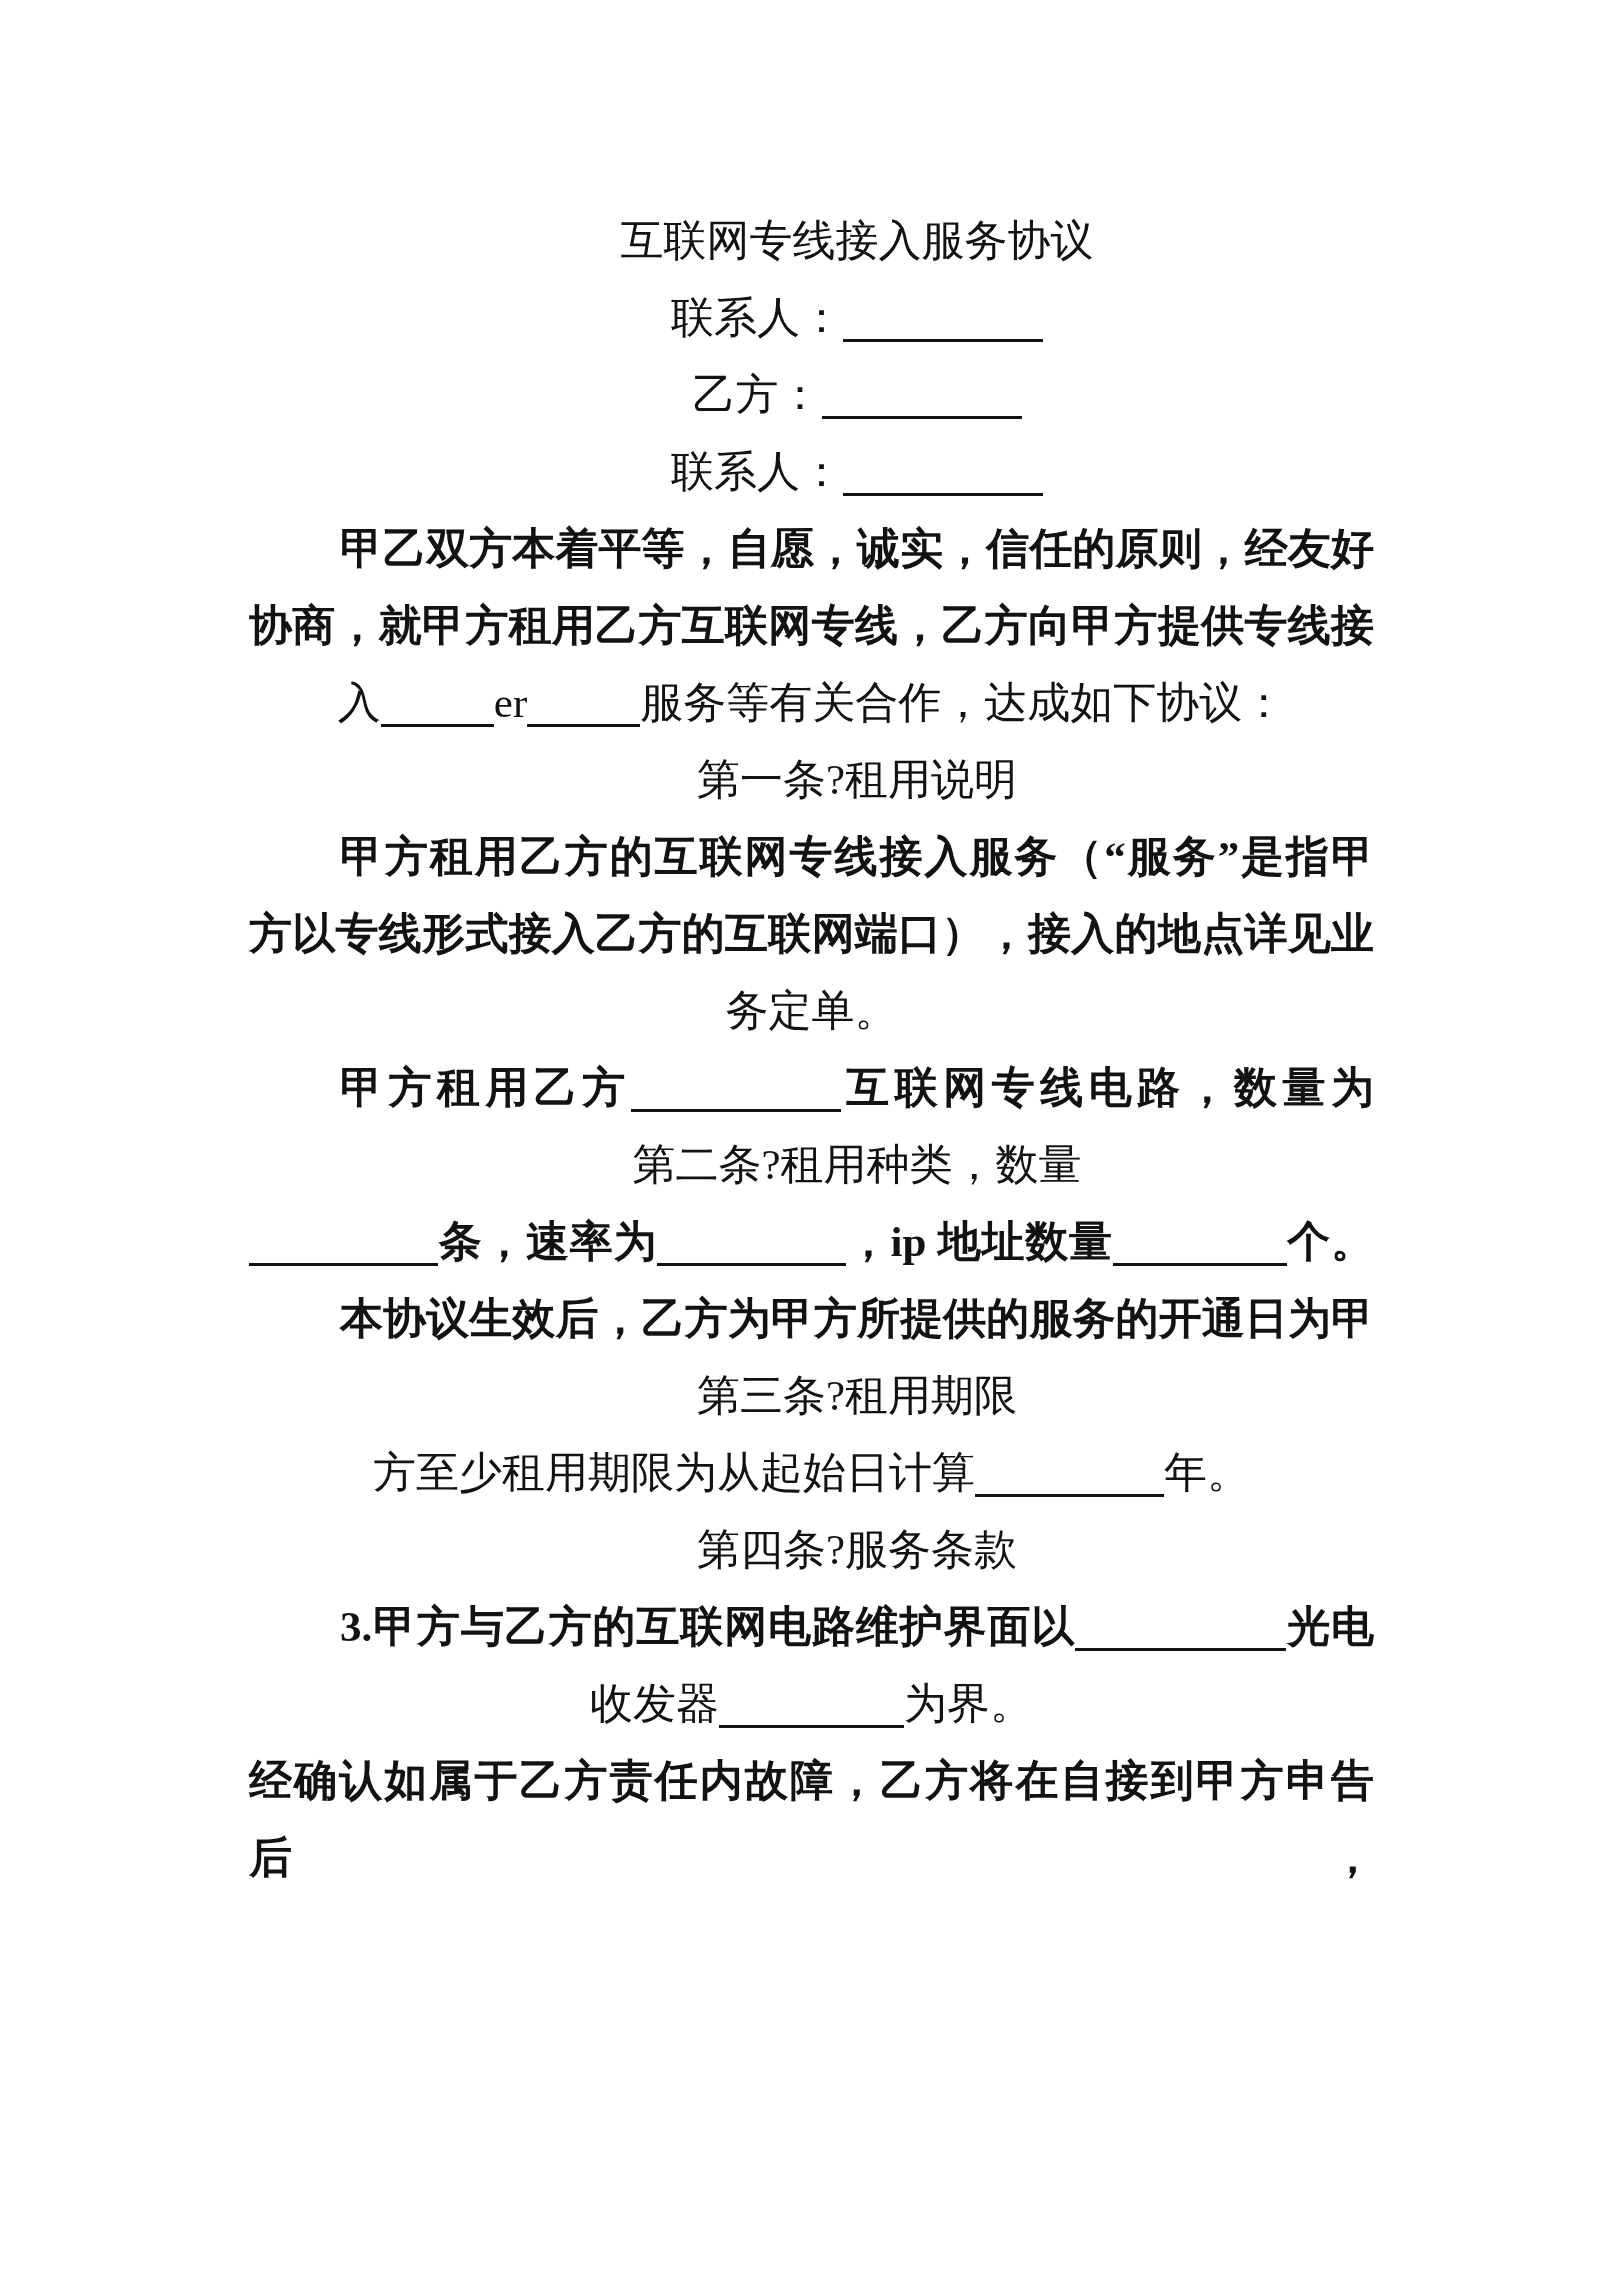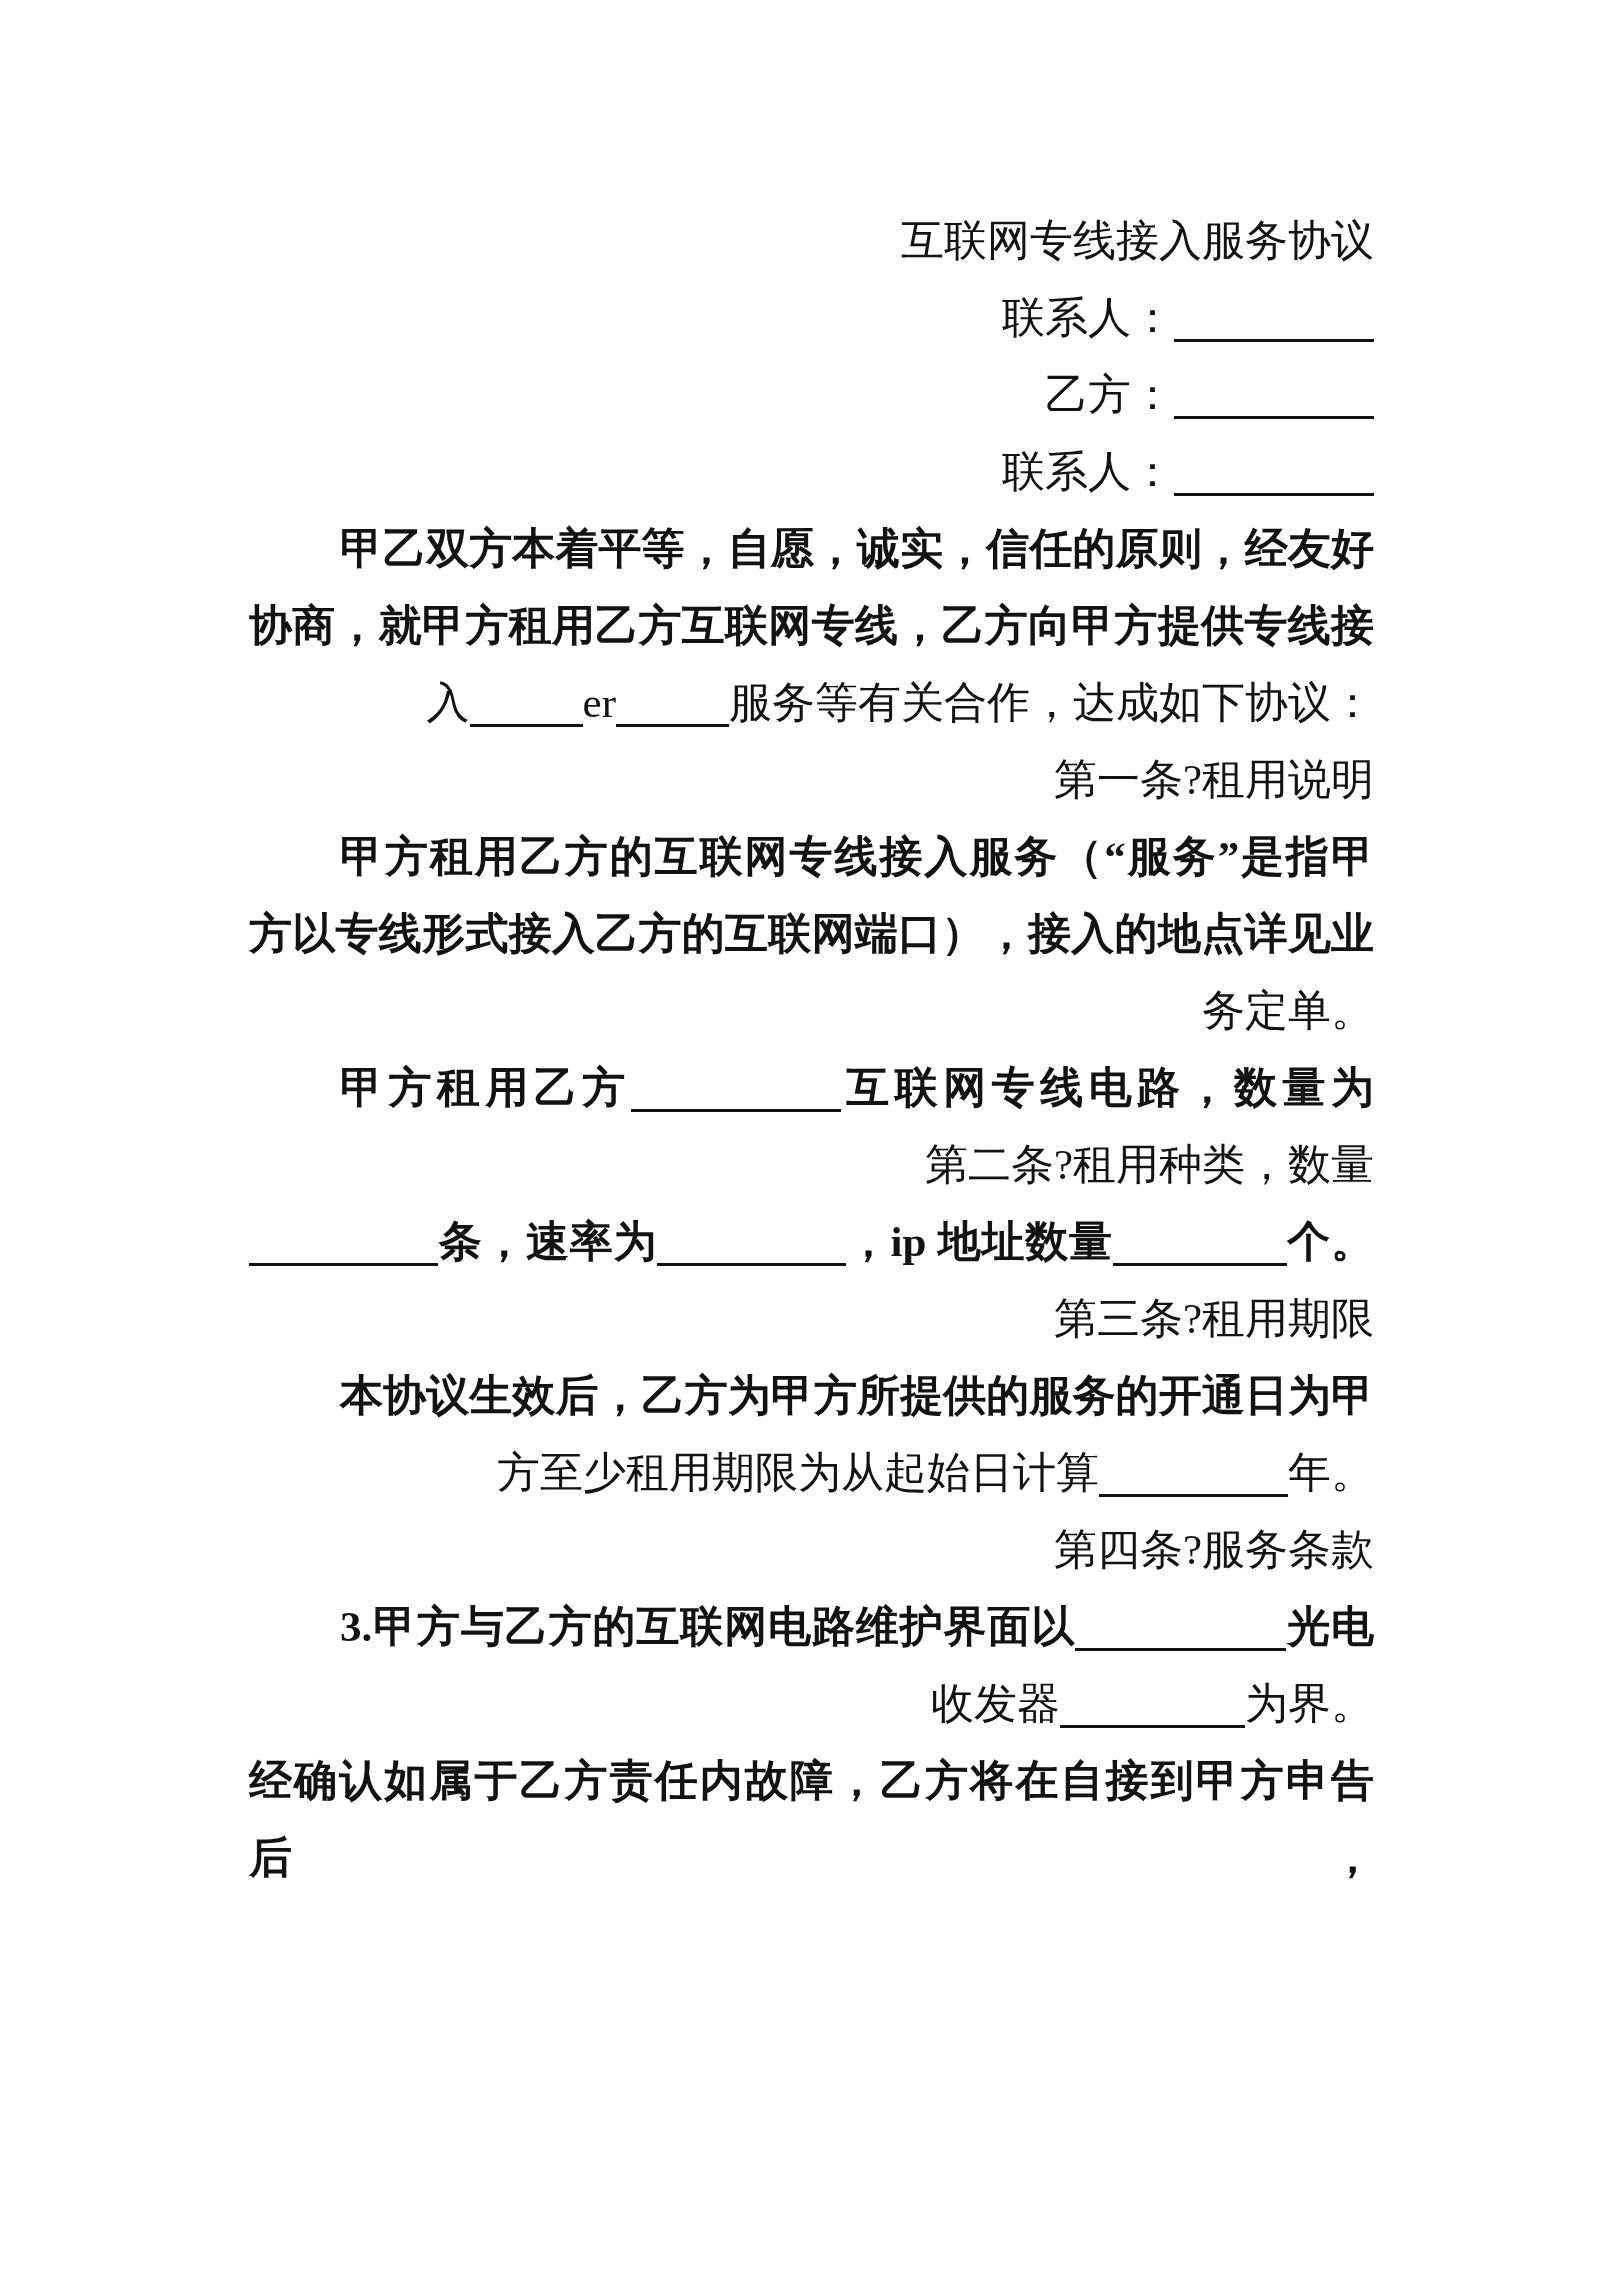--- a/index.html
+++ b/index.html
@@ -20,21 +20,21 @@
     position: absolute;
     left: 249px;
     top: 202px;
     width: 1125px;
     font-size: 43px;
     line-height: 77px;
     letter-spacing: 0;
   }
   .line {
     width: 100%;
-    text-align: right;
+    text-align: center;
     white-space: nowrap;
   }
   .line.justify {
     text-align: justify;
     text-align-last: justify;
     text-justify: inter-character;
     white-space: normal;
     font-weight: bold;
   }
   .line.indent {
@@ -62,22 +62,22 @@
       <div class="line indent justify"><span class="seg">甲乙双方本着平等，自愿，诚实，信任的原则，经友好</span></div>
       <div class="line justify"><span class="seg">协商，就甲方租用乙方互联网专线，乙方向甲方提供专线接</span></div>
       <div class="line"><span class="seg">入</span><span class="blank" style="width: 113px;"></span><span class="seg">er</span><span class="blank" style="width: 113px;"></span><span class="seg">服务等有关合作，达成如下协议：</span></div>
       <div class="line indent"><span class="seg">第一条?租用说明</span></div>
       <div class="line indent justify"><span class="seg">甲方租用乙方的互联网专线接入服务（“服务”是指甲</span></div>
       <div class="line justify"><span class="seg">方以专线形式接入乙方的互联网端口），接入的地点详见业</span></div>
       <div class="line"><span class="seg">务定单。</span></div>
       <div class="line indent justify"><span class="seg">甲方租用乙方</span><span class="blank" style="width: 210px;"></span><span class="seg">互联网专线电路，数量为</span></div>
       <div class="line indent"><span class="seg">第二条?租用种类，数量</span></div>
       <div class="line justify"><span class="blank" style="width: 189px;"></span><span class="seg">条，速率为</span><span class="blank" style="width: 189px;"></span><span class="seg">，ip 地址数量</span><span class="blank" style="width: 174px;"></span><span class="seg">个。</span></div>
+      <div class="line indent justify"><span class="seg">本协议生效后，乙方为甲方所提供的服务的开通日为甲</span></div>
       <div class="line indent"><span class="seg">第三条?租用期限</span></div>
-      <div class="line indent justify"><span class="seg">本协议生效后，乙方为甲方所提供的服务的开通日为甲</span></div>
       <div class="line"><span class="seg">方至少租用期限为从起始日计算</span><span class="blank" style="width: 189px;"></span><span class="seg">年。</span></div>
       <div class="line indent"><span class="seg">第四条?服务条款</span></div>
       <div class="line indent justify"><span class="seg">3.甲方与乙方的互联网电路维护界面以</span><span class="blank" style="width: 211px;"></span><span class="seg">光电</span></div>
       <div class="line"><span class="seg">收发器</span><span class="blank" style="width: 185px;"></span><span class="seg">为界。</span></div>
       <div class="line justify"><span class="seg">经确认如属于乙方责任内故障，乙方将在自接到甲方申告后，</span></div>
     </div>
 </div>
 
 
 </body></html>

